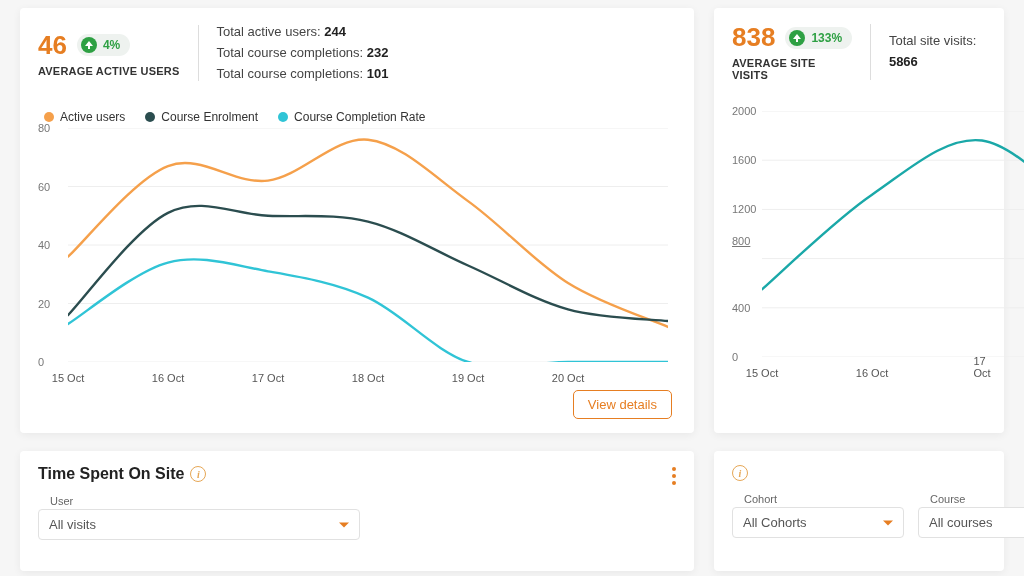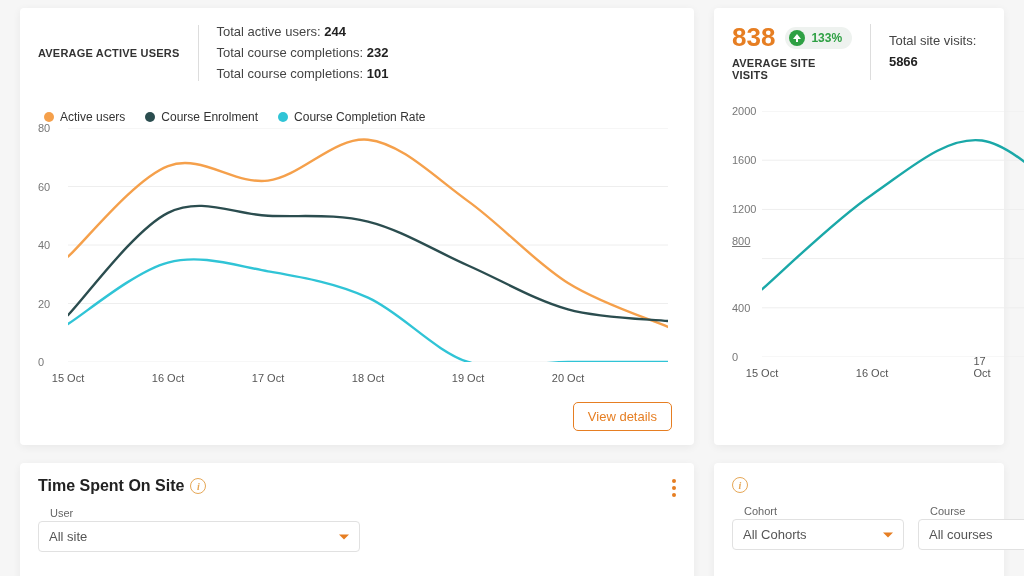--- a/index.html
+++ b/index.html
@@ -23,21 +23,21 @@
 .legend{display:flex;gap:20px;align-items:center;margin:26px 0 4px 6px;font-size:12px;color:#333}
 .lg{display:flex;align-items:center;gap:6px}
 .dot{width:10px;height:10px;border-radius:50%}
 .chart-wrap{position:relative;height:256px;margin-top:2px}
 .ylab{position:absolute;left:0;font-size:11px;color:#777;transform:translateY(-50%)}
 .xlab{position:absolute;bottom:0;font-size:11px;color:#555;transform:translateX(-50%)}
 svg.plot{position:absolute;left:30px;top:0}
 .grid line{stroke:#eee;stroke-width:1}
 .ser{fill:none;stroke-width:2.4;stroke-linecap:round}
 .btn{border:1px solid #e67e22;color:#e67e22;background:#fff;border-radius:5px;padding:6px 14px;font-size:13px;cursor:pointer}
-.details-row{display:flex;justify-content:flex-end;margin-top:18px;padding-right:4px}
+.details-row{display:flex;justify-content:flex-end;margin-top:6px;padding-right:4px}
 .row2{margin-top:18px}
 .sect-title{font-size:16px;font-weight:700;color:#222;display:flex;align-items:center;gap:6px}
 .info-ic{width:14px;height:14px;border-radius:50%;background:#fff;border:1px solid #e6a756;display:flex;align-items:center;justify-content:center;font-size:10px;color:#e6a756;font-family:Georgia,serif;font-style:italic;font-weight:700}
 .menu-ic{position:absolute;right:14px;top:12px;display:flex;flex-direction:column;gap:3px;cursor:pointer;padding:4px}
 .menu-ic span{width:4px;height:4px;border-radius:50%;background:#e67e22}
 .filters{display:flex;gap:14px;margin-top:12px}
 .filt label{font-size:11px;color:#666;display:block;margin:0 0 2px 12px}
 .sel{border:1px solid #e1e1e1;border-radius:4px;padding:7px 30px 7px 10px;font-size:13px;color:#555;background:#fff;position:relative;min-width:130px;cursor:pointer}
 .sel.wide{min-width:280px}
 .caret{position:absolute;right:10px;top:50%;transform:translateY(-50%);width:0;height:0;border-left:5px solid transparent;border-right:5px solid transparent;border-top:5px solid #e67e22}
@@ -45,20 +45,31 @@
 </head>
 <body>
 
 <div class="dash">
 
   <div class="row">
 
     <div class="card left">
       <div class="kpi">
         <div class="kpi-main">
+          <div class="kpi-top">
+            <span class="kpi-val">46</span>
+            <span class="badge">
+              <span class="badge-ic">
+                  <svg viewBox="0 0 10 10">
+                    <path d="M5 1 L9 6 H6 V9 H4 V6 H1 Z"></path>
+                  </svg>
+                </span>
+              <span>4%</span>
+            </span>
+          </div>
           <div class="kpi-label">AVERAGE ACTIVE USERS</div>
         </div>
         <div class="vdiv"></div>
         <div class="kpi-stats">
           <div><span>Total active users: </span><b>244</b></div>
           <div><span>Total course completions: </span><b>232</b></div>
           <div><span>Total course completions: </span><b>101</b></div>
         </div>
       </div>
 
@@ -164,21 +175,21 @@
           <span></span>
         </div>
       <div class="sect-title">
         <span>Time Spent On Site</span>
         <span class="info-ic">i</span>
       </div>
       <div class="filters">
         <div class="filt">
           <label>User</label>
           <div class="sel wide">
-            <span>All site</span><span class="caret"></span>
+            <span>All visits</span><span class="caret"></span>
           </div>
         </div>
       </div>
     </div>
 
     <div class="card right" style="padding-bottom:20px">
       <div class="sect-title">
         <span class="info-ic">i</span>
       </div>
       <div class="filters">

